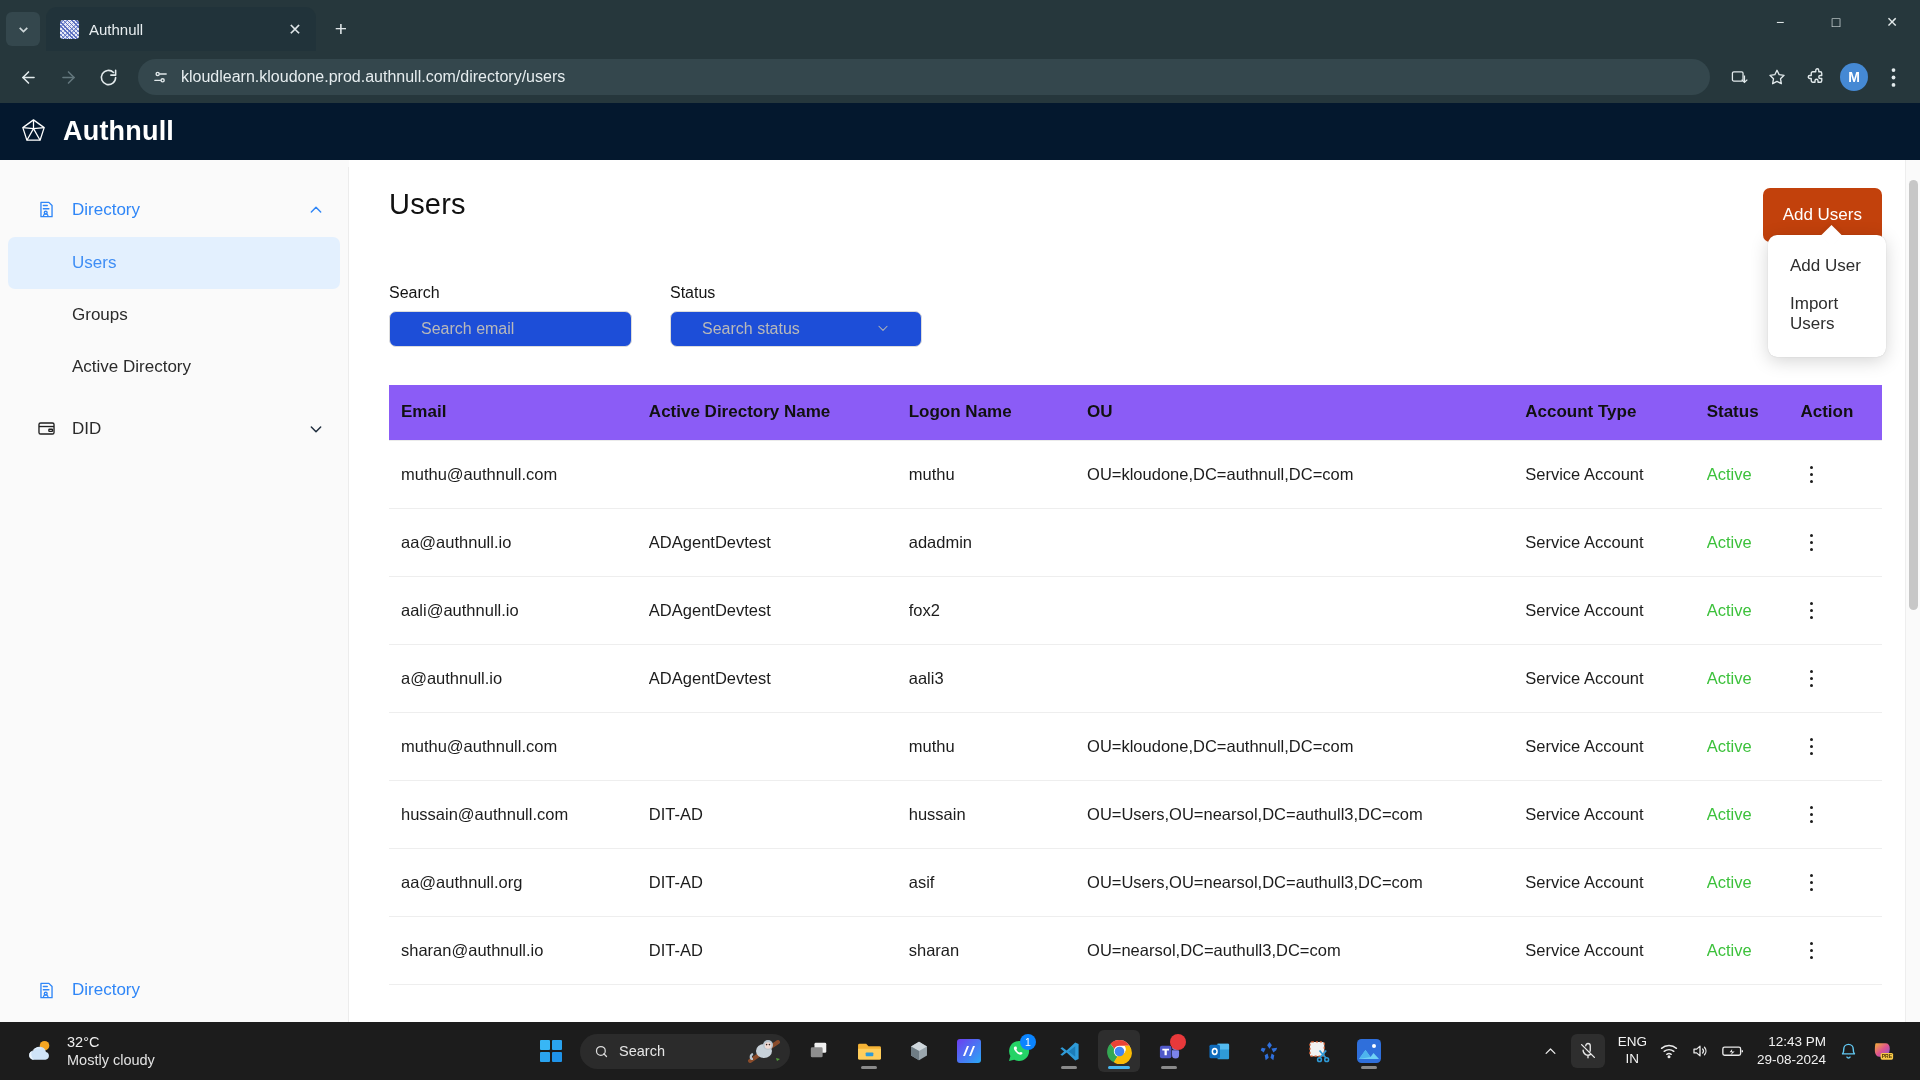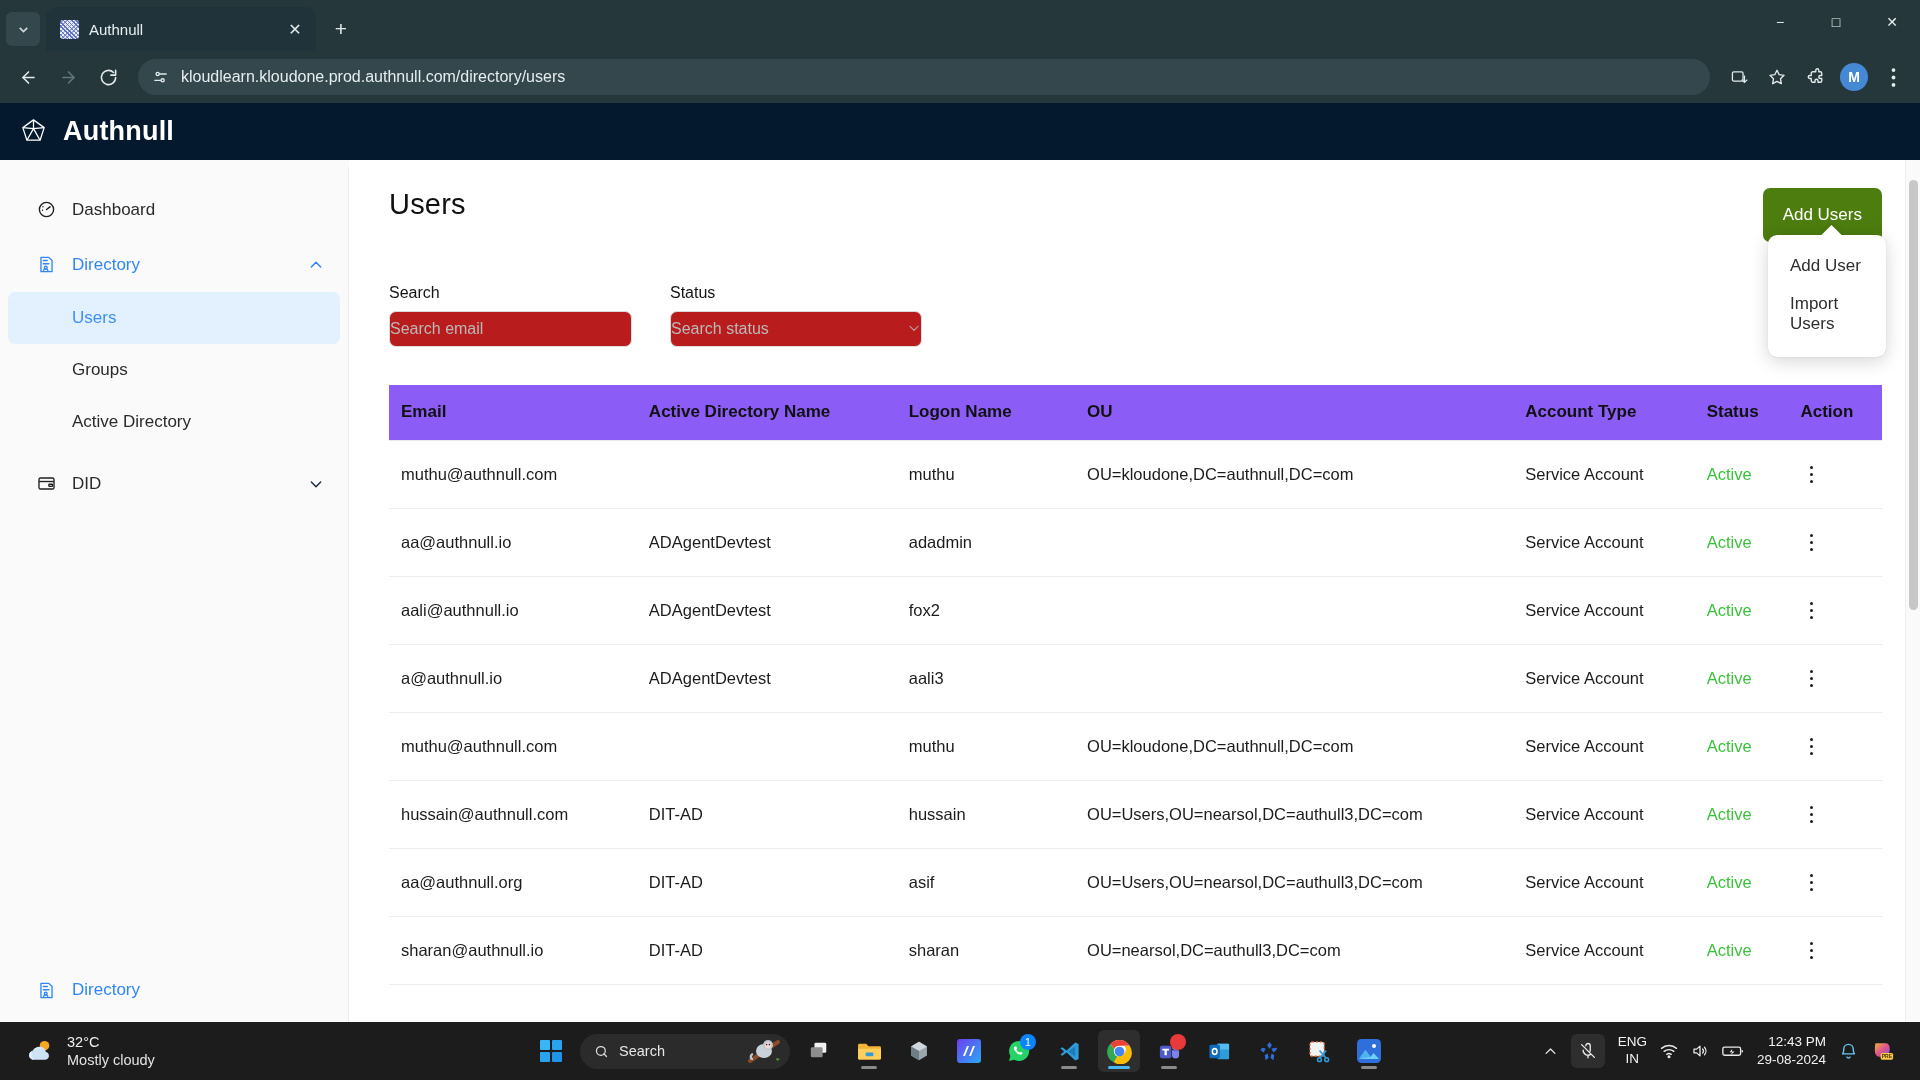--- a/index.html
+++ b/index.html
@@ -105,21 +105,21 @@
 
   
   .content { flex: 1 1 auto; position: relative; overflow: hidden; padding: 0 38px 0 40px; }
   .content-inner { padding-top: 28px; }
 
   .page-head { display:flex; align-items:flex-start; justify-content:space-between; }
   .page-title { font-size: 29px; font-weight: 400; color: #111; letter-spacing: .2px; }
 
   .add-users-wrap { position: relative; }
   .btn-primary {
-    background: #4d7c0f; color: #fff; border: none; border-radius: 7px;
+    background: #c2410c; color: #fff; border: none; border-radius: 7px;
     padding: 0 20px; height: 54px; font-size: 17px; font-family: inherit;
     display:flex; align-items:center; justify-content:center; cursor: pointer;
   }
   .dropdown {
     position: absolute; top: 47px; right: -4px; width: 118px;
     background: #fff; border-radius: 9px;
     box-shadow: 0 4px 18px rgba(0,0,0,.17), 0 0 1px rgba(0,0,0,.2);
     padding: 12px 0 14px 0;
   }
   .dropdown::before {
@@ -129,22 +129,22 @@
   }
   .dropdown-item {
     position: relative; padding: 9px 0 9px 22px; font-size: 17px; color: #2e2e2e; cursor: pointer;
   }
 
   
   .filters { display:flex; gap: 38px; margin-top: 42px; }
   .field-label { font-size: 16px; color: #141414; margin-bottom: 9px; }
   .text-input, .select-input {
     width: 243px; height: 36px; border: 1px solid #dcdcdc; border-radius: 7px;
-    background: #b91c1c; font-size: 16px; color: #000; font-family: inherit;
-    padding: 0 0; outline: none;
+    background: #1d4ed8; font-size: 16px; color: #000; font-family: inherit;
+    padding: 0 31px; outline: none;
   }
   .text-input::placeholder { color: #b9b9b9; }
   .select-input {
     width: 252px; display:flex; align-items:center; justify-content:space-between;
     color: #b9b9b9; cursor: pointer;
   }
   .select-caret { color: #b3b3b3; font-size: 13px; }
 
   
   .table-card { margin-top: 38px; }
@@ -308,30 +308,20 @@
         </svg>
       </span>
       <span class="brand-name">Authnull</span>
     </div>
 
     <div class="app-body">
 
       <div class="sidebar">
         <div class="sb-top-strip"></div>
 
-        <div class="nav-item">
-          <span style="display:flex">
-            <svg width="19" height="19" viewBox="0 0 24 24" fill="none" stroke="#1f1f1f" stroke-width="1.7" stroke-linecap="round">
-                <circle cx="12" cy="12" r="9"></circle>
-                <path d="M12 12l4-3"></path>
-                <path d="M7.5 8.5h0M16.5 8.5h0M7 13h0"></path>
-              </svg>
-          </span>
-          <span class="nav-label">Dashboard</span>
-        </div>
 
         <div class="nav-item active-parent">
           <span style="display:flex">
             <svg width="19" height="19" viewBox="0 0 24 24" fill="none" stroke="#2f86f7" stroke-width="1.7" stroke-linecap="round" stroke-linejoin="round">
                 <path d="M5 3h10l4 4v14H5z"></path>
                 <path d="M8 7h5M8 11h7"></path>
                 <circle cx="11" cy="16" r="1.8"></circle>
                 <path d="M8.2 19.5c.4-1.3 1.5-2 2.8-2s2.4.7 2.8 2"></path>
               </svg>
           </span>

